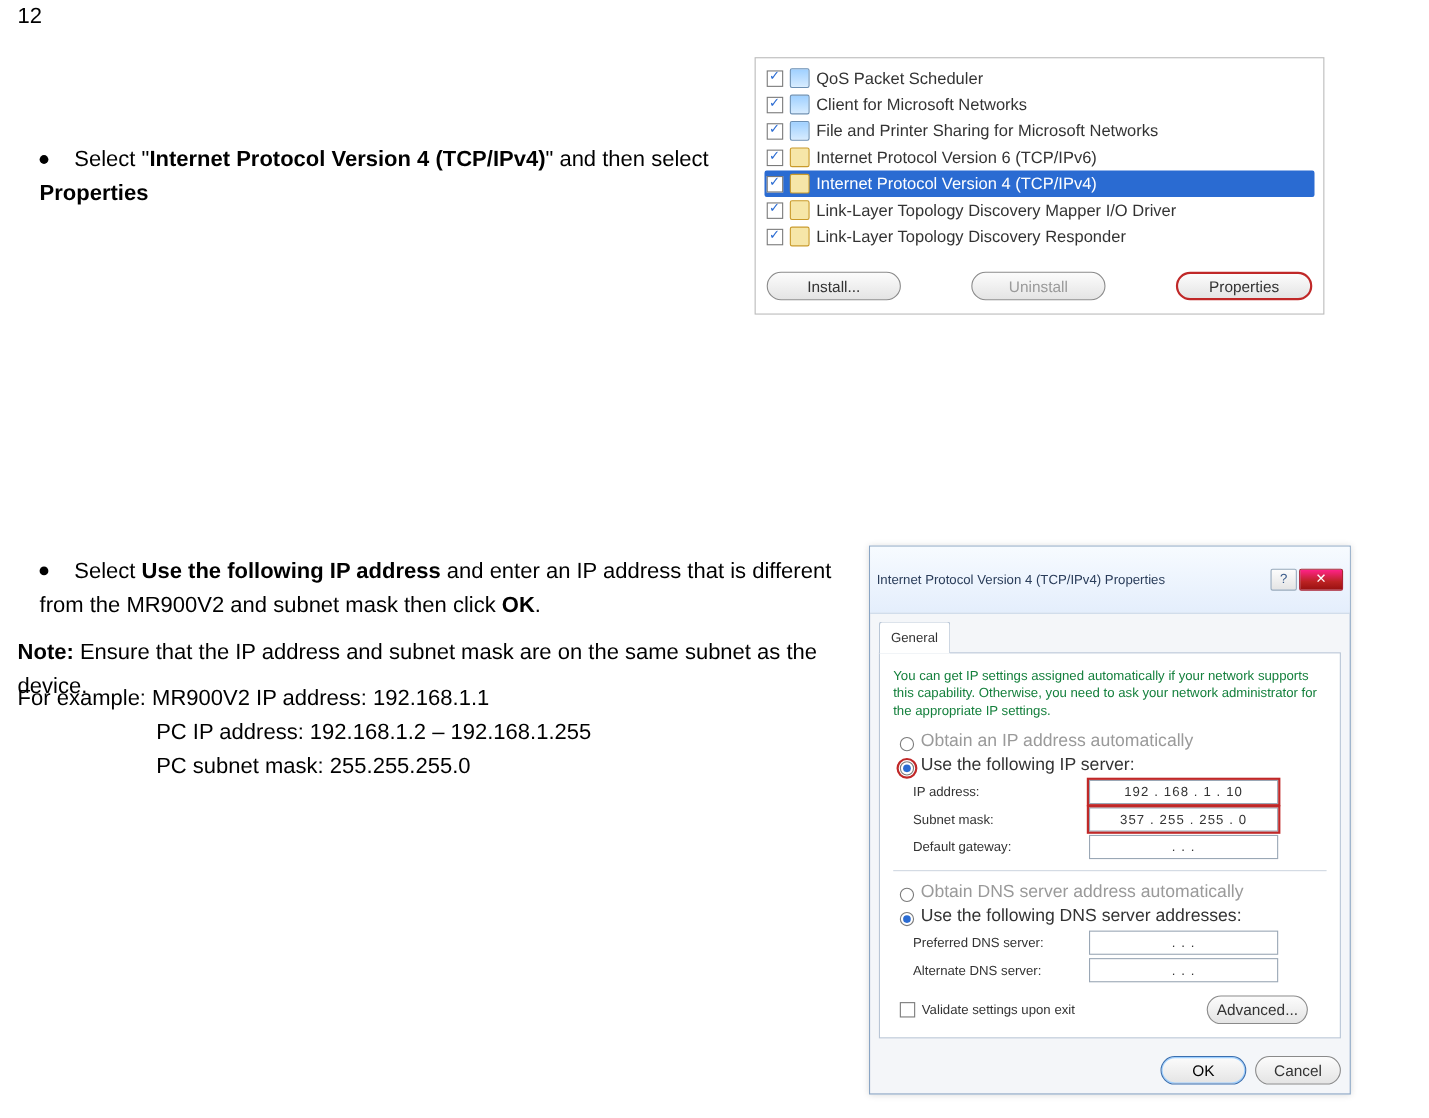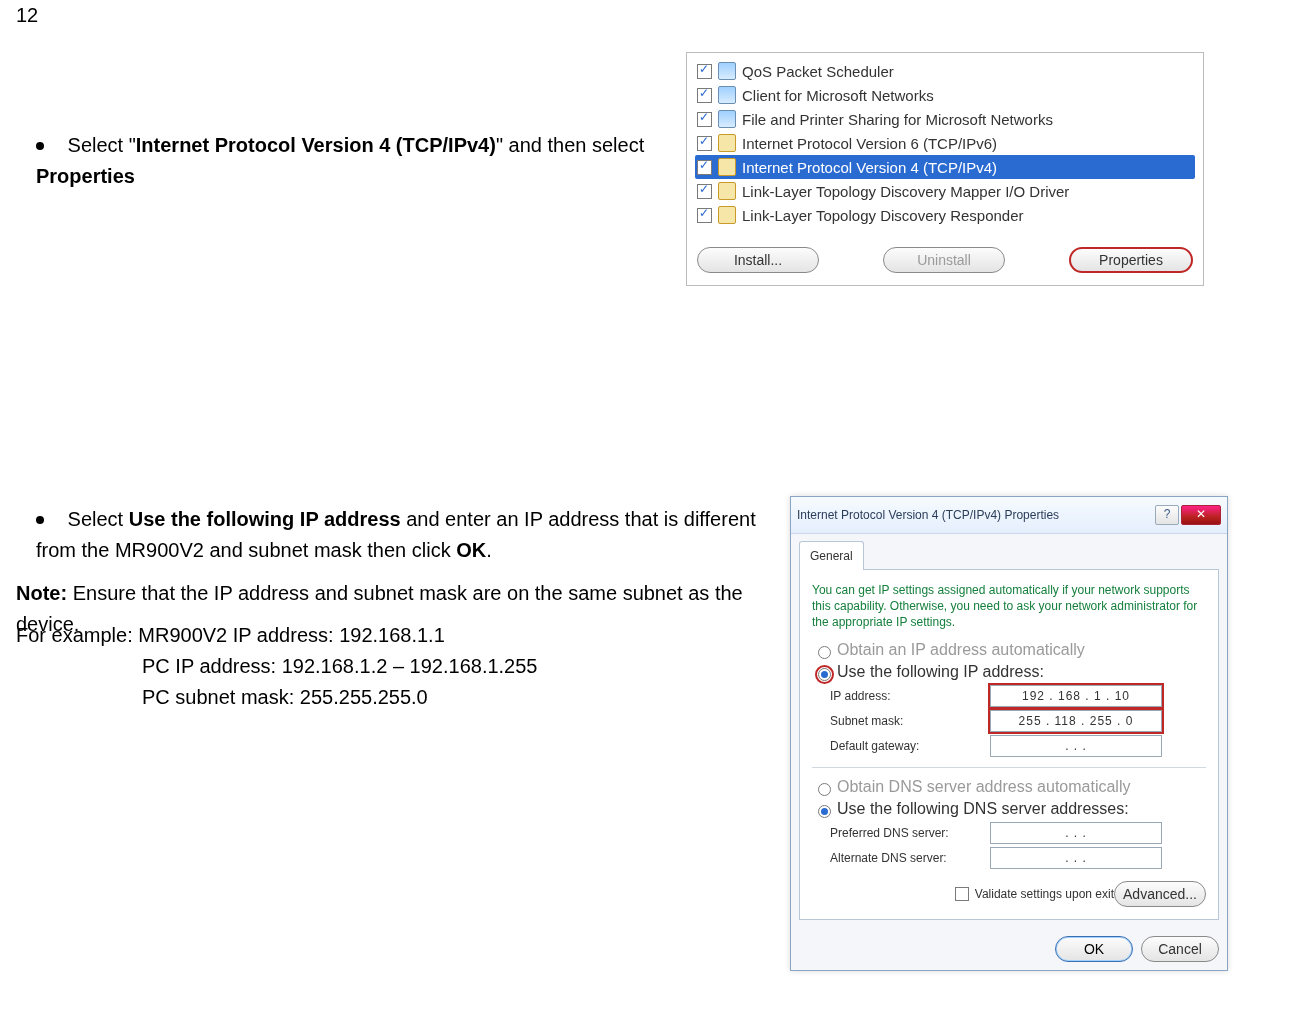--- a/index.html
+++ b/index.html
@@ -17,40 +17,40 @@
   .panel1 .cb::after{content:"✓";position:absolute;left:1px;top:-3px;font-size:12px;color:#2a6bd2}
   .panel1 .ic{width:16px;height:16px;margin-right:6px;display:inline-block}
   .ic-mon{background:linear-gradient(#9fd0ff,#d7ecff);border:1px solid #6b8fb3;border-radius:2px}
   .ic-net{width:14px;height:14px;border:1px solid #c99a2a;background:#f6e6a8;border-radius:2px}
   .panel1 .btns{display:flex;justify-content:space-between;padding:10px 10px 12px 10px}
   .wbtn{background:linear-gradient(#fcfcfc,#e4e4e4);border:1px solid #8a8a8a;border-radius:13px;padding:4px 0;font-size:14px;text-align:center;width:120px}
   .wbtn.disabled{color:#9a9a9a}
   .wbtn.hl{border:2px solid #c02828;padding:3px 0}
   
   .panel2{position:absolute;left:790px;top:496px;width:436px;border:1px solid #8aa5c4;background:#f4f6f9;font-size:13px;color:#333;box-shadow:0 0 6px rgba(0,0,0,.15)}
-  .titlebar{display:flex;align-items:center;justify-content:space-between;background:linear-gradient(#f7fbff,#e4eefc);border-bottom:1px solid #c9d6e8;padding:8px 6px}
+  .titlebar{display:flex;align-items:center;justify-content:space-between;background:linear-gradient(#f7fbff,#e4eefc);border-bottom:1px solid #c9d6e8;padding:20px 6px}
   .titlebar .ttl{font-size:12px;color:#2a3d5a}
   .winbtns{display:flex;gap:2px}
   .winhelp{width:22px;height:18px;border:1px solid #9ab;background:linear-gradient(#fcfcfc,#e4e4e4);border-radius:2px;text-align:center;font-size:12px;line-height:16px;color:#3a5b8a}
   .winclose{width:38px;height:18px;border:1px solid #a23;background:linear-gradient(#f28,#b22 60%,#911);border-radius:2px;color:#fff;text-align:center;font-size:12px;line-height:16px}
   .tabstrip{padding:6px 8px 0 8px}
   .tab{display:inline-block;background:#fff;border:1px solid #b9c6d6;border-bottom:none;padding:7px 10px;font-size:12px;border-radius:3px 3px 0 0;position:relative;top:1px}
   .tabpage{background:#fff;margin:0 8px 8px 8px;border:1px solid #b9c6d6;padding:12px 12px 8px 12px}
   .intro{font-size:12px;color:#15803d;line-height:1.35;margin-bottom:10px}
   .radio-row{display:flex;align-items:flex-end;margin:4px 0 4px 6px;font-size:16px}
   .radio{width:11px;height:11px;border:1px solid #7a7a7a;border-radius:50%;margin-right:6px;background:#fff;position:relative}
   .radio.on::after{content:"";position:absolute;left:2px;top:2px;width:7px;height:7px;border-radius:50%;background:#2a6bd2}
   .radio.hl{outline:2px solid #c02828;outline-offset:1px;border-radius:50%}
   .disabled-text{color:#9a9a9a}
   .kv{display:flex;align-items:center;margin:3px 0 3px 18px;font-size:12px}
   .kv .k{width:160px}
   .kv .v{width:170px;height:20px;border:1px solid #9aa7b5;background:#fff;text-align:center;font-size:12px;line-height:20px;letter-spacing:1px}
   .kv .v.hl{outline:2px solid #c02828}
   .sep{height:1px;background:#d0d8e2;margin:10px 0}
-  .validate-row{display:flex;align-items:center;justify-content:flex-end;margin:12px 0 4px 6px;font-size:12px}
+  .validate-row{display:flex;align-items:center;justify-content:space-between;margin:12px 17px 4px 6px;font-size:12px}
   .sq{width:12px;height:12px;border:1px solid #7a7a7a;background:#fff;margin-right:6px}
   .okrow{display:flex;justify-content:flex-end;gap:8px;padding:8px}
   .okrow .wbtn{width:76px}
   .okrow .wbtn.ok{border:1px solid #3a6fb0;box-shadow:0 0 0 1px #9fd0ff inset;color:#000}
   .txt{font-size:20px;line-height:1.55}
 </style>
 </head>
 <body>
 <div class="page">
 
@@ -134,29 +134,29 @@
   <div class="tabstrip"><span class="tab">General</span></div>
   <div class="tabpage">
     <div class="intro">You can get IP settings assigned automatically if your network supports this capability. Otherwise, you need to ask your network administrator for the appropriate IP settings.</div>
 
     <div class="radio-row disabled-text">
       <span class="radio"></span>
       <span>Obtain an IP address automatically</span>
     </div>
     <div class="radio-row">
       <span class="radio on hl"></span>
-      <span>Use the following IP address:</span>
+      <span>Use the following IP server:</span>
     </div>
     <div class="kv">
       <span class="k">IP address:</span>
       <span class="v hl">192 . 168 .  1  .  10</span>
     </div>
     <div class="kv">
       <span class="k">Subnet mask:</span>
-      <span class="v hl">255 . 118 . 255 .  0</span>
+      <span class="v hl">357 . 255 . 255 .  0</span>
     </div>
     <div class="kv">
       <span class="k">Default gateway:</span>
       <span class="v">.       .       .</span>
     </div>
 
     <div class="sep"></div>
 
     <div class="radio-row disabled-text">
       <span class="radio"></span>

